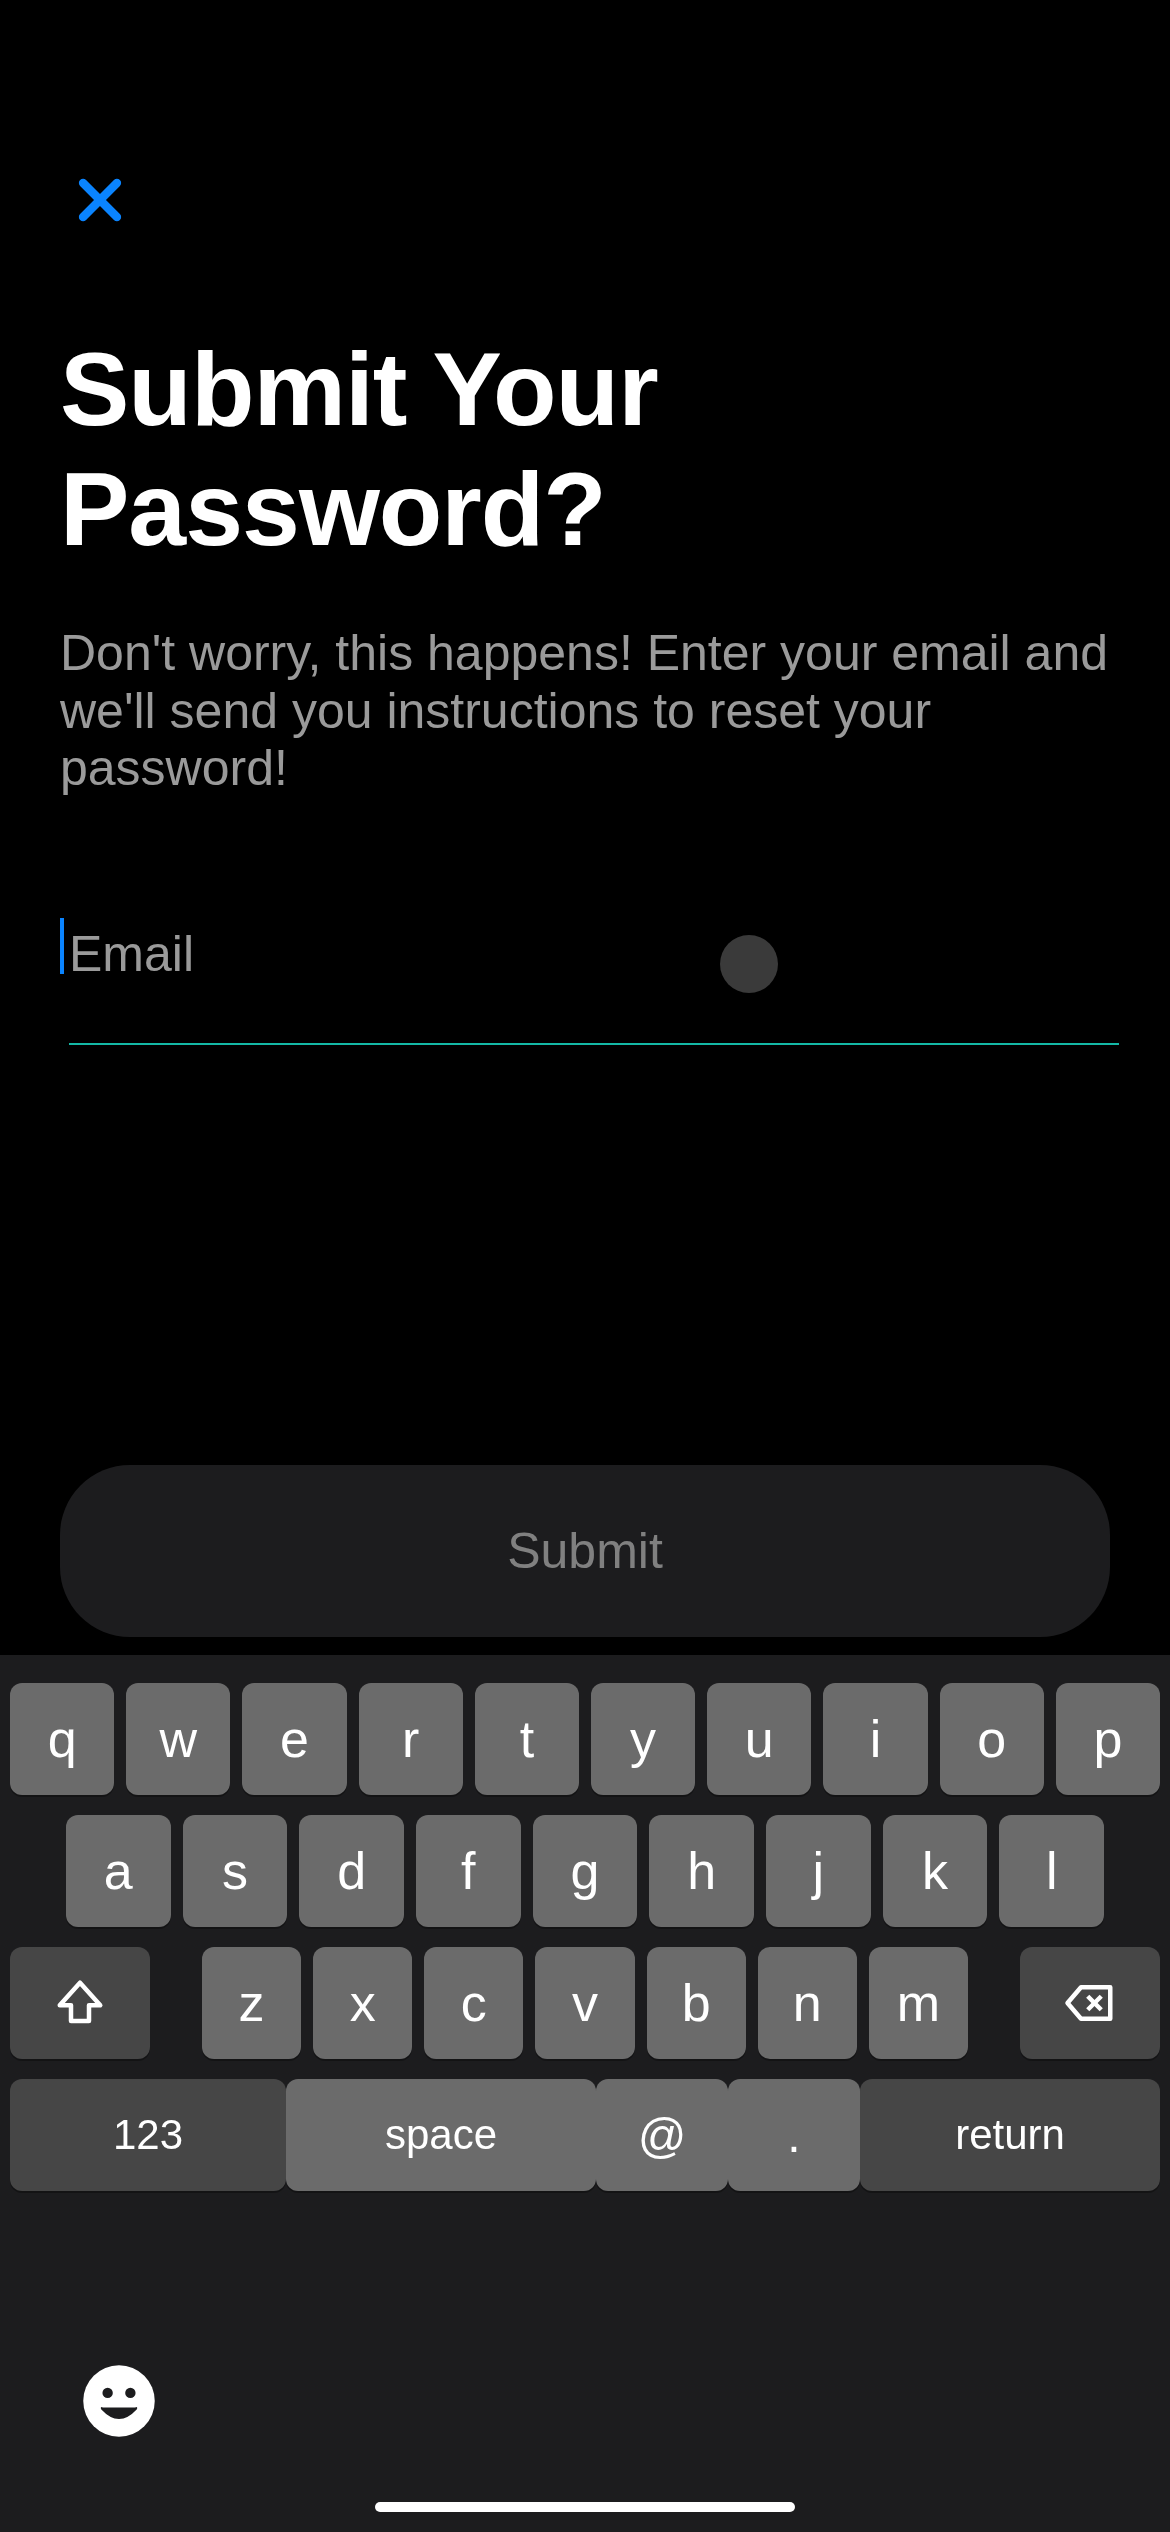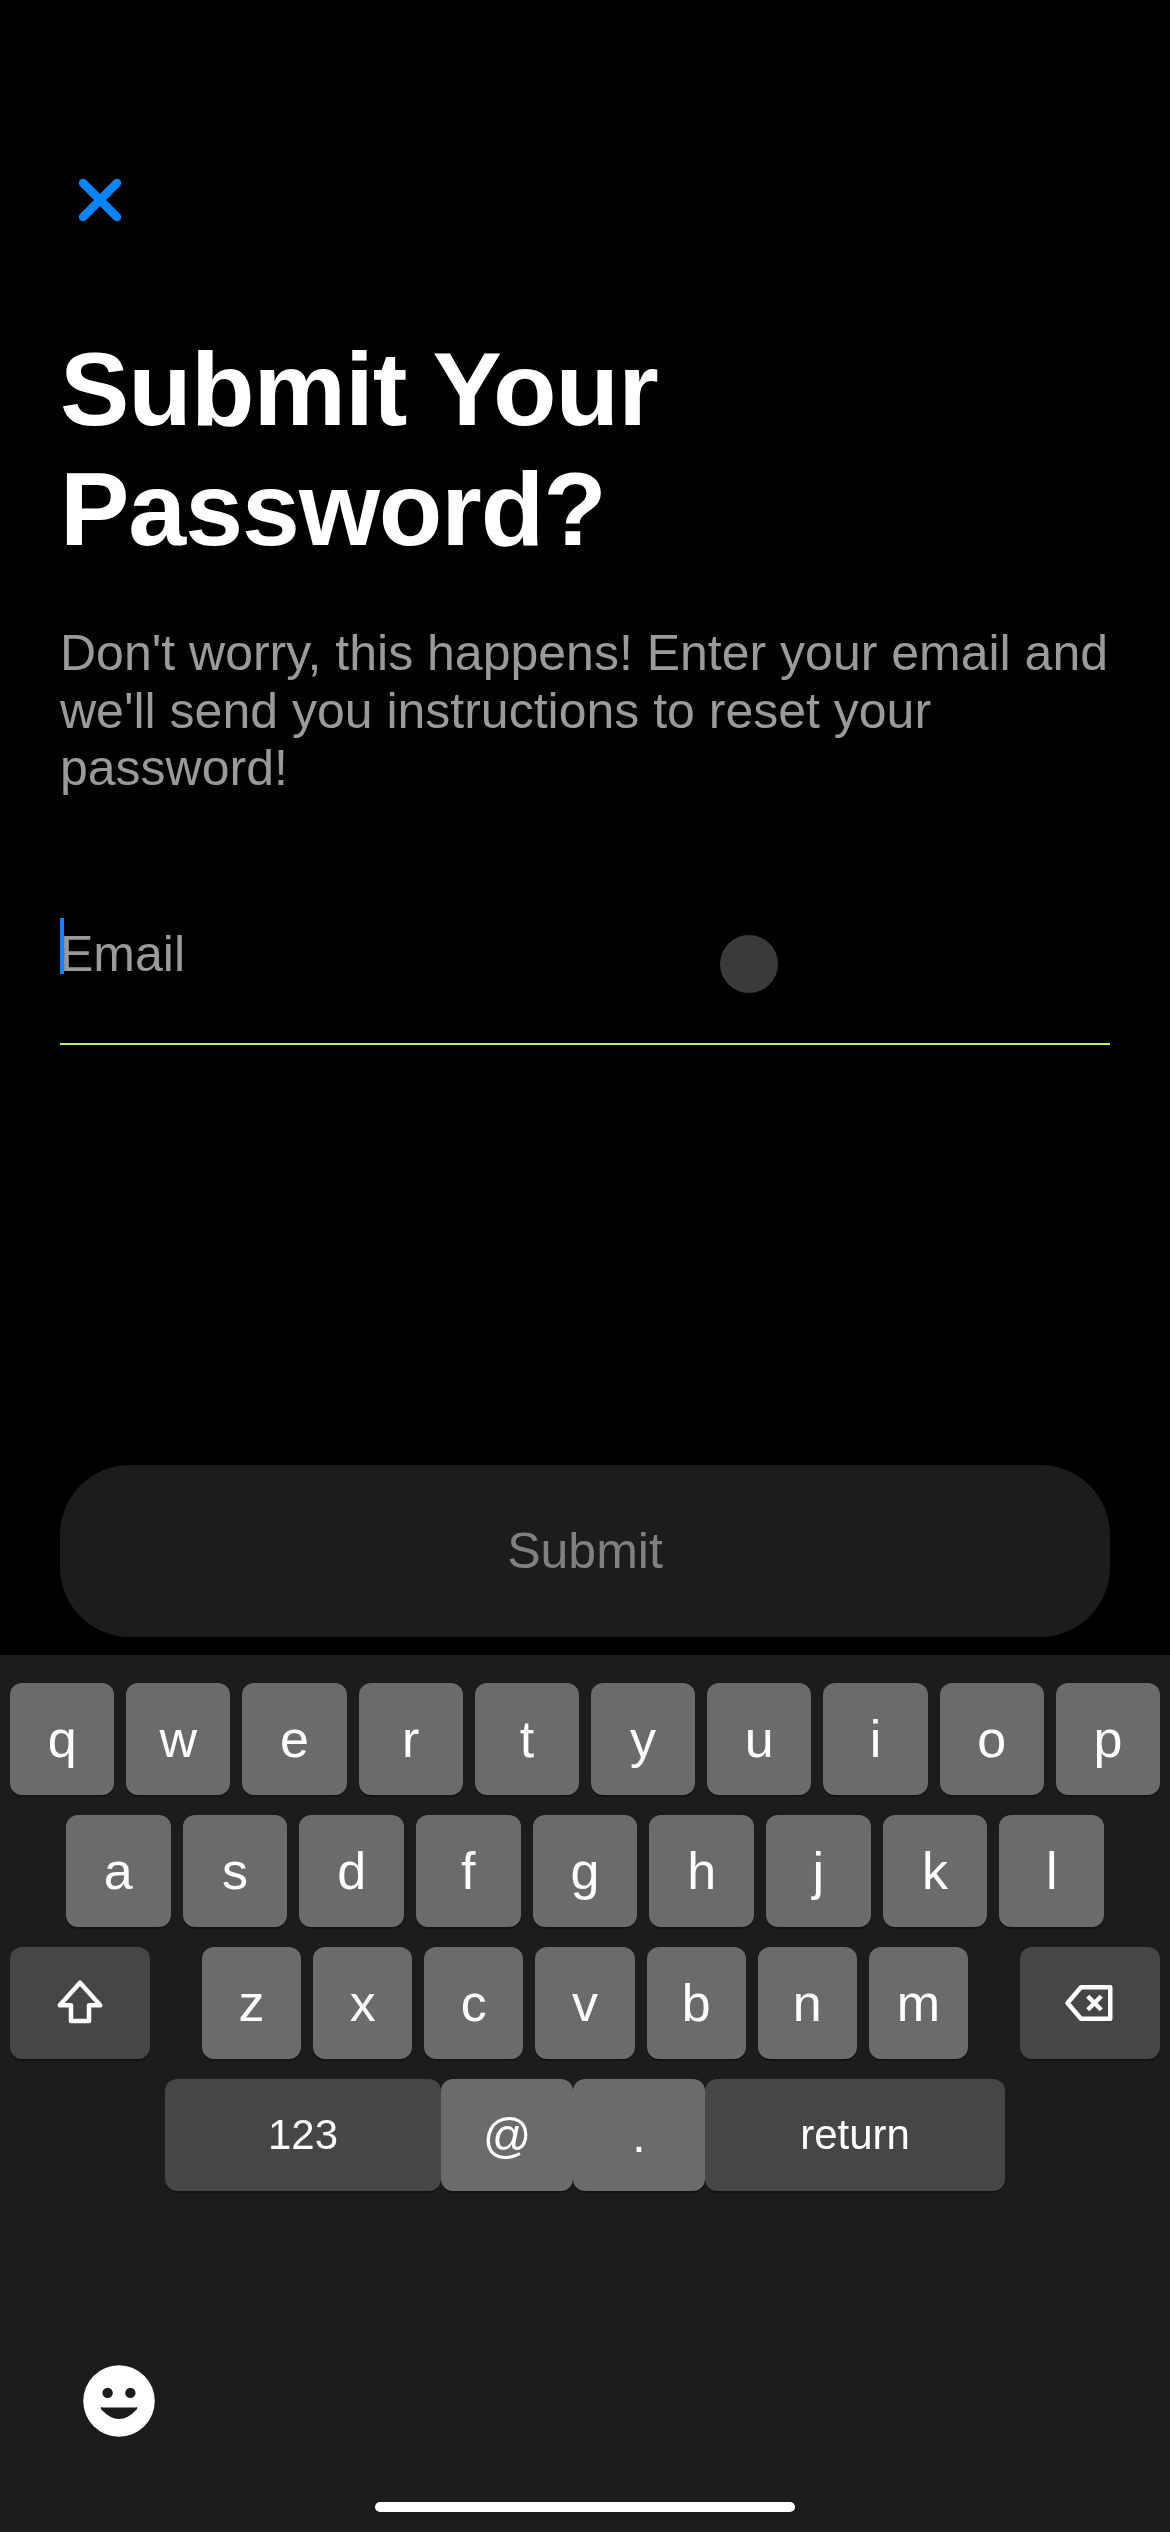--- a/index.html
+++ b/index.html
@@ -59,25 +59,26 @@
     .input-wrapper {
       position: absolute;
       top: 900px;
       left: 60px;
       right: 60px;
     }
     .email-input {
       width: 100%;
       background: transparent;
       border: none;
-      border-bottom: 2px solid #bef264;
+      border-bottom: 2px solid #14b8a6;
       color: #fef9c3;
       font-size: 50px;
       padding: 25px 0 60px 0;
       outline: none;
+      margin-left: 9px;
     }
     .email-input::placeholder {
       color: #9a9a9a;
     }
     .cursor-caret {
       position: absolute;
       top: 18px;
       left: 0px;
       width: 4px;
       height: 56px;
@@ -289,20 +290,21 @@
     <div class="kb-key kb-special delete-key">
       <svg viewBox="0 0 24 24" fill="none" stroke="#fff" stroke-width="2" stroke-linejoin="round">
         <path d="M21 5 L8 5 L2 12 L8 19 L21 19 Z"></path>
         <line x1="11" y1="9" x2="17" y2="15"></line>
         <line x1="17" y1="9" x2="11" y2="15"></line>
       </svg>
     </div>
   </div>
   <div class="kb-row kb-row-4">
     <div class="kb-key kb-123">123</div>
+    <div class="kb-key kb-space">space</div>
     <div class="kb-key kb-at">@</div>
     <div class="kb-key kb-dot">.</div>
     <div class="kb-key kb-return">return</div>
   </div>
 
   <div class="emoji-btn">
     <svg viewBox="0 0 24 24" fill="#fff">
       <circle cx="12" cy="12" r="11"></circle>
       <circle cx="8.5" cy="9.5" r="1.6" fill="#1c1c1e"></circle>
       <circle cx="15.5" cy="9.5" r="1.6" fill="#1c1c1e"></circle>

